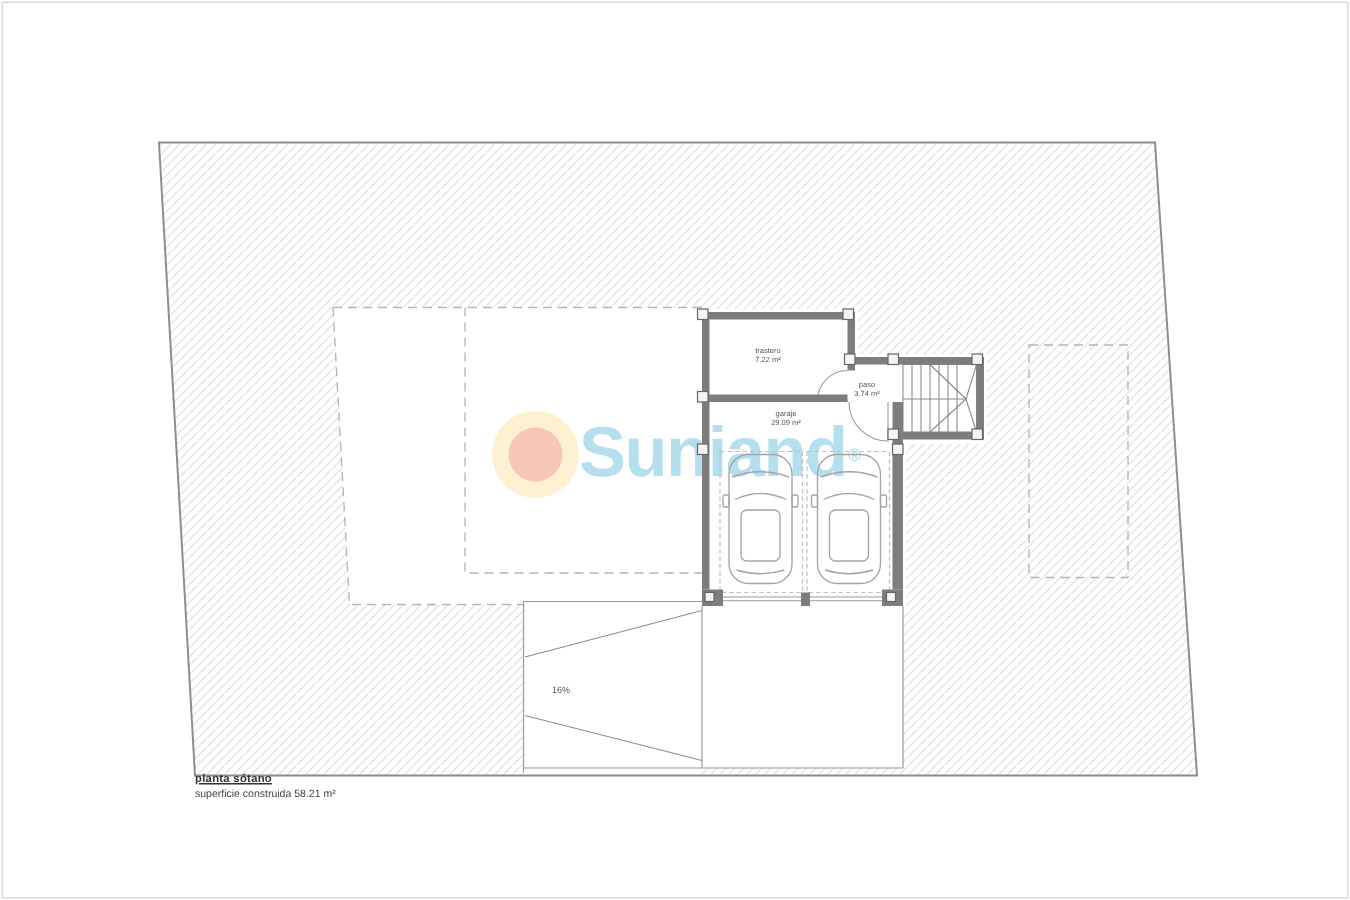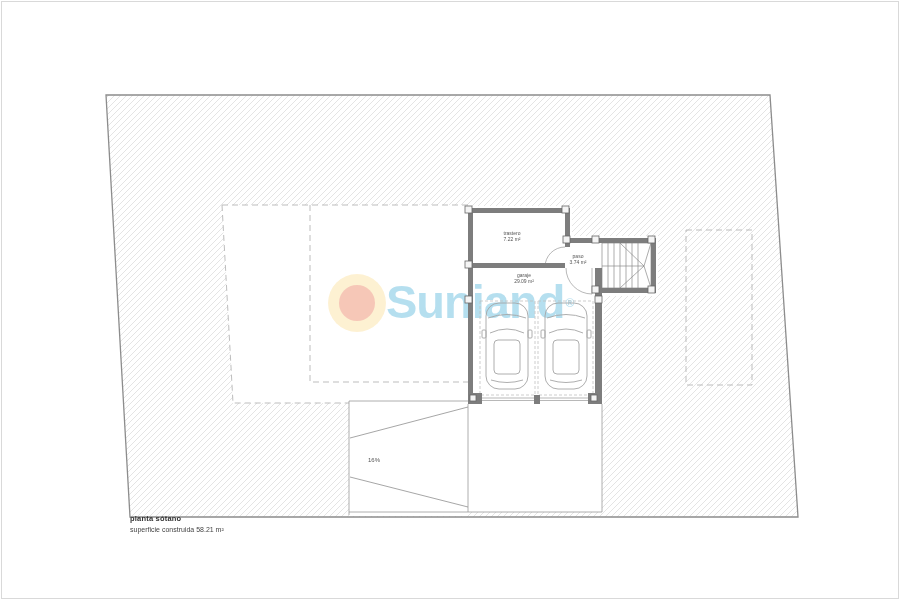--- a/index.html
+++ b/index.html
@@ -8,21 +8,21 @@
   .layer{position:absolute;left:0;top:0;width:900px;height:600px;}
   svg{display:block;}
   
   .logo{position:absolute;left:326px;top:268px;width:270px;height:70px;opacity:.82;}
   .sun-outer{position:absolute;left:2px;top:6px;width:58px;height:58px;border-radius:50%;}
   .sun-inner{position:absolute;left:13px;top:17px;width:36px;height:36px;border-radius:50%;}
   .brand{position:absolute;left:60px;top:-6px;font-size:47px;font-weight:700;letter-spacing:-1px;line-height:70px;}
   .brand sup{font-size:12px;font-weight:700;position:relative;top:6px;left:1px;}
   
   .titleblock{position:absolute;left:130px;top:514px;color:#333;}
-  .titleblock .t1{font-size:7.5px;font-weight:700;letter-spacing:.2px;}
+  .titleblock .t1{font-size:7.5px;font-weight:700;text-decoration:underline;letter-spacing:.2px;}
   .titleblock .t2{font-size:7px;margin-top:3px;color:#444;}
   .roomtext{fill:#555;font-size:5px;font-family:"Liberation Sans",sans-serif;}
   .slopetext{fill:#555;font-size:6px;font-family:"Liberation Sans",sans-serif;}
 </style>
 </head>
 <body>
 
 <div class="frame"></div>
 
 <svg class="layer" width="900" height="600" viewBox="0 0 900 600">

